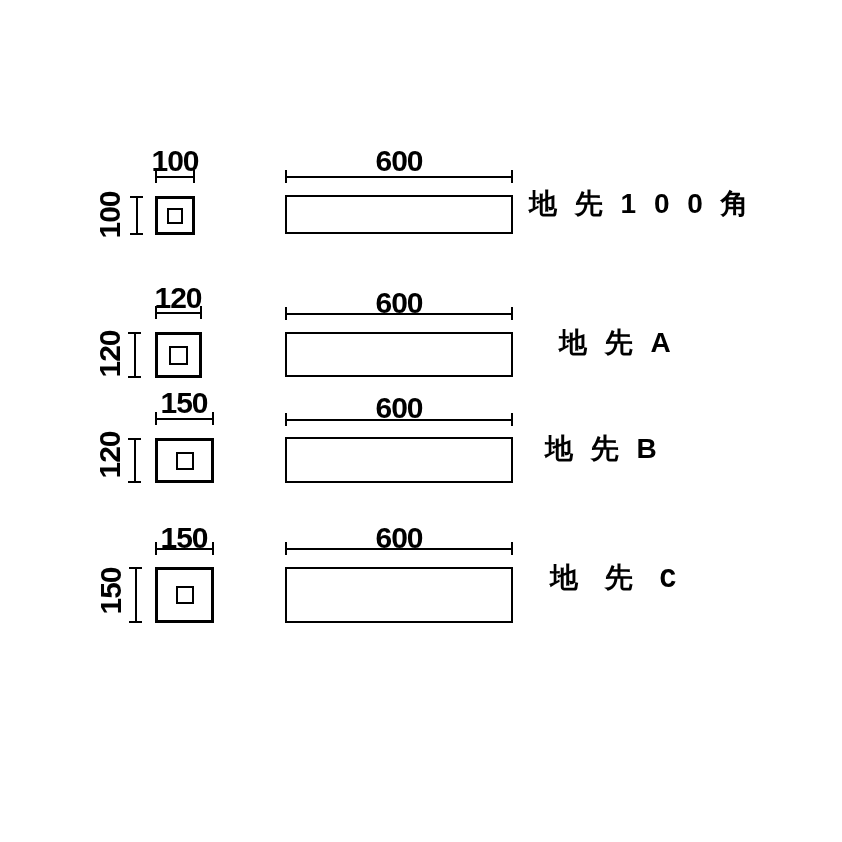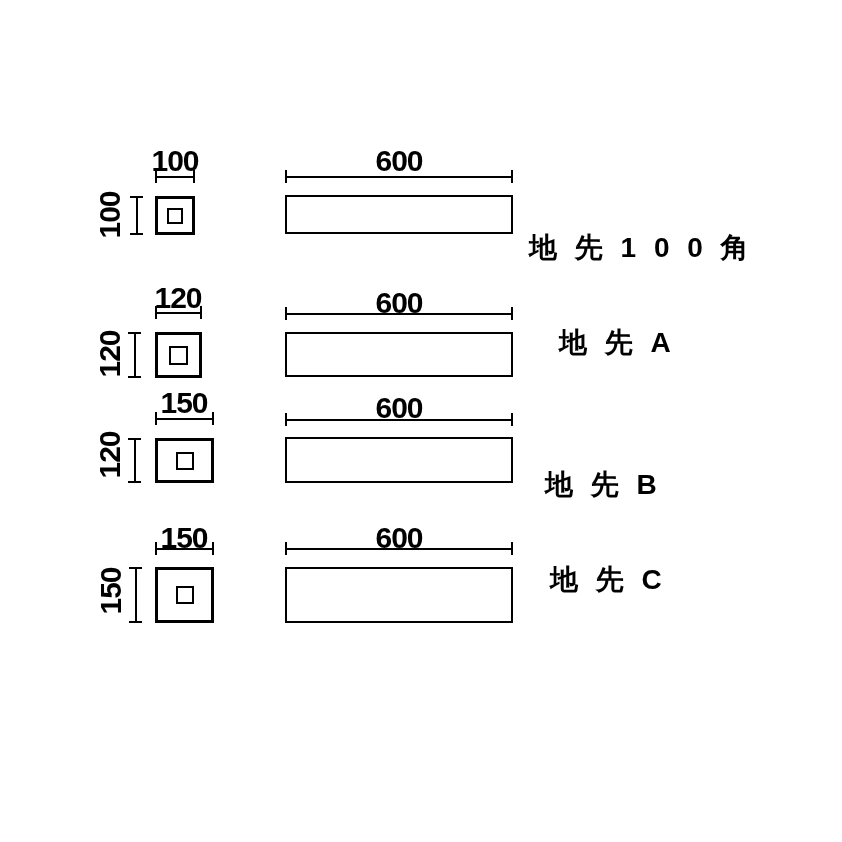--- a/index.html
+++ b/index.html
@@ -114,21 +114,21 @@
       <div class="sq-inner" style="width:16px; height:16px;"></div>
     </div>
 
     <span class="dim-num" style="left:399px; top:146px;">600</span>
     <div class="dimline-h" style="left:285px; top:176px; width:228px;">
       <span class="tick left"></span>
       <span class="tick right"></span>
     </div>
     <div class="rect" style="left:285px; top:195px; width:228px; height:39px;"></div>
 
-    <span class="row-label" style="left:529px; top:190px;margin-top:44px;">地 先 1 0 0 角</span>
+    <span class="row-label" style="left:529px; top:190px;">地 先 1 0 0 角</span>
   </div>
 
   <div>
     <span class="dim-num" style="left:178px; top:283px;">120</span>
     <div class="dimline-h" style="left:155px; top:312px; width:47px;">
       <span class="tick left"></span>
       <span class="tick right"></span>
     </div>
 
     <span class="dim-num vert" style="left:110px; top:354px;">120</span>
@@ -168,21 +168,21 @@
       <div class="sq-inner" style="width:18px; height:18px;"></div>
     </div>
 
     <span class="dim-num" style="left:399px; top:393px;">600</span>
     <div class="dimline-h" style="left:285px; top:419px; width:228px;">
       <span class="tick left"></span>
       <span class="tick right"></span>
     </div>
     <div class="rect" style="left:285px; top:437px; width:228px; height:46px;"></div>
 
-    <span class="row-label" style="left:545px; top:435px;margin-top:36px;">地 先 B</span>
+    <span class="row-label" style="left:545px; top:435px;">地 先 B</span>
   </div>
 
   <div>
     <span class="dim-num" style="left:184px; top:523px;">150</span>
     <div class="dimline-h" style="left:155px; top:548px; width:59px;">
       <span class="tick left"></span>
       <span class="tick right"></span>
     </div>
 
     <span class="dim-num vert" style="left:111px; top:591px;">150</span>
@@ -195,16 +195,16 @@
       <div class="sq-inner" style="width:18px; height:18px;"></div>
     </div>
 
     <span class="dim-num" style="left:399px; top:523px;">600</span>
     <div class="dimline-h" style="left:285px; top:548px; width:228px;">
       <span class="tick left"></span>
       <span class="tick right"></span>
     </div>
     <div class="rect" style="left:285px; top:567px; width:228px; height:56px;"></div>
 
-    <span class="row-label" style="left:550px; top:566px;">地 先 C</span>
+    <span class="row-label" style="left:550px; top:566px;font-family:Liberation Mono, monospace;">地 先 C</span>
   </div>
 
 </div>
 
 </body></html>

